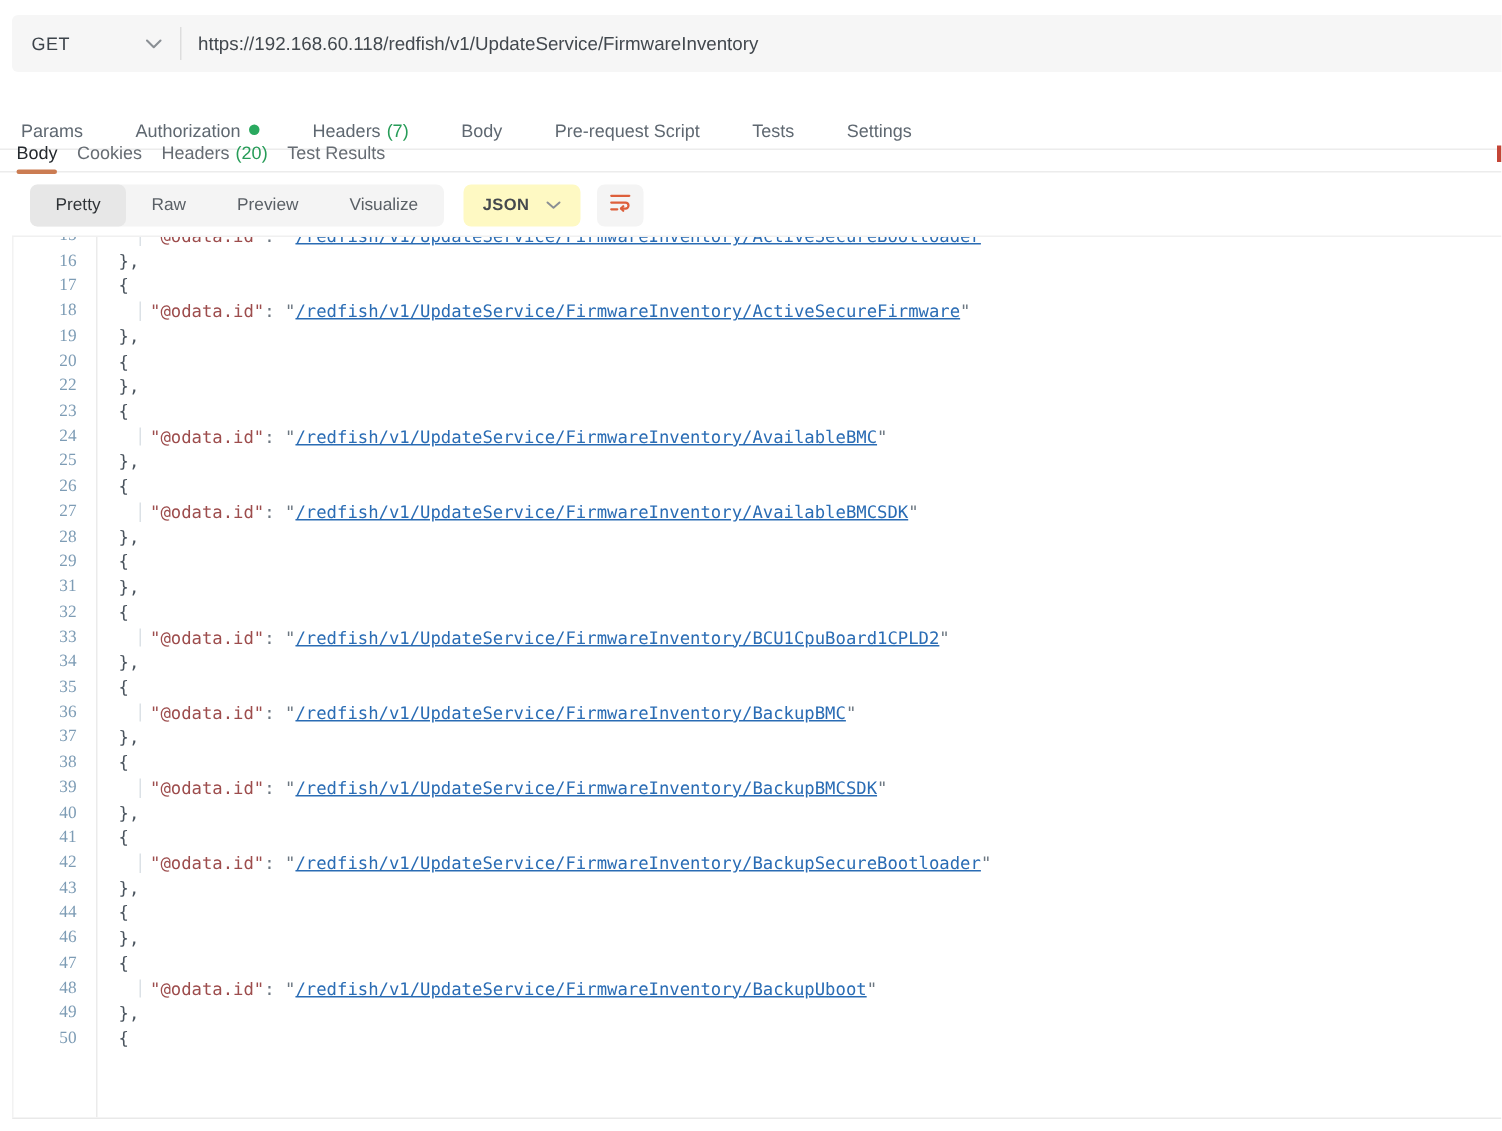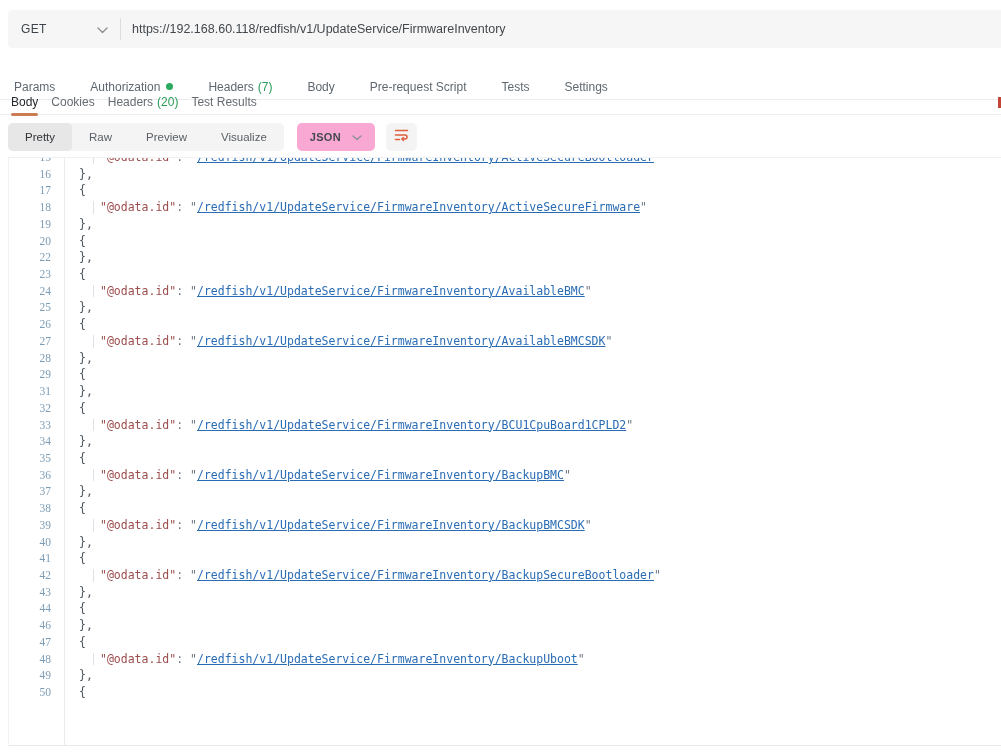--- a/index.html
+++ b/index.html
@@ -39,29 +39,29 @@
     font-size:12px;color:#666c73;
   }
   .resp-tab{height:100%;display:flex;align-items:center;position:relative;cursor:pointer;white-space:nowrap;}
   .resp-tab.active{color:#24292e;}
   .resp-tab.active::after{
     content:"";position:absolute;left:0;right:0;bottom:-2px;height:3px;
     background:#cb7c52;border-radius:2px;
   }
   .status-clip{position:absolute;right:0;top:97px;width:3px;height:11px;background:#c44536;overflow:hidden;}
   
-  .toolbar{position:absolute;left:8px;top:123px;height:28px;display:flex;gap:11px;align-items:center;}
+  .toolbar{position:absolute;left:20px;top:123px;height:28px;display:flex;gap:11px;align-items:center;}
   .segs{
     background:#f4f4f4;border-radius:5px;display:flex;height:28px;align-items:center;
     font-size:11.5px;color:#5a6066;
   }
   .seg{padding:0 17px;height:100%;display:flex;align-items:center;border-radius:5px;cursor:pointer;}
   .seg.active{background:#e7e7e7;color:#2f3337;}
   .json-pill{
-    background:#f9a8d4;border-radius:5px;height:28px;display:flex;align-items:center;
+    background:#fef9c3;border-radius:5px;height:28px;display:flex;align-items:center;
     padding:0 13px;gap:11px;font-size:11px;font-weight:bold;color:#45494d;
     letter-spacing:.3px;cursor:pointer;margin-left:2px;
   }
   .wrap-btn{
     background:#f4f4f4;border-radius:5px;width:31px;height:28px;
     display:flex;align-items:center;justify-content:center;cursor:pointer;
   }
   
   .code{
     position:absolute;left:8px;top:157px;width:993px;height:589px;overflow:hidden;

